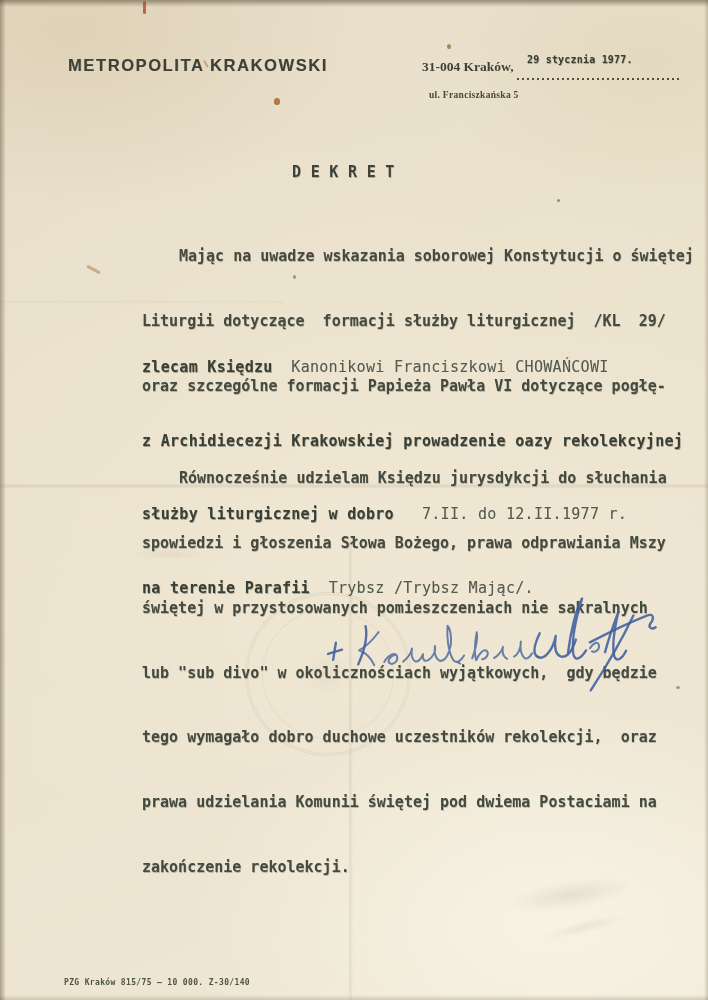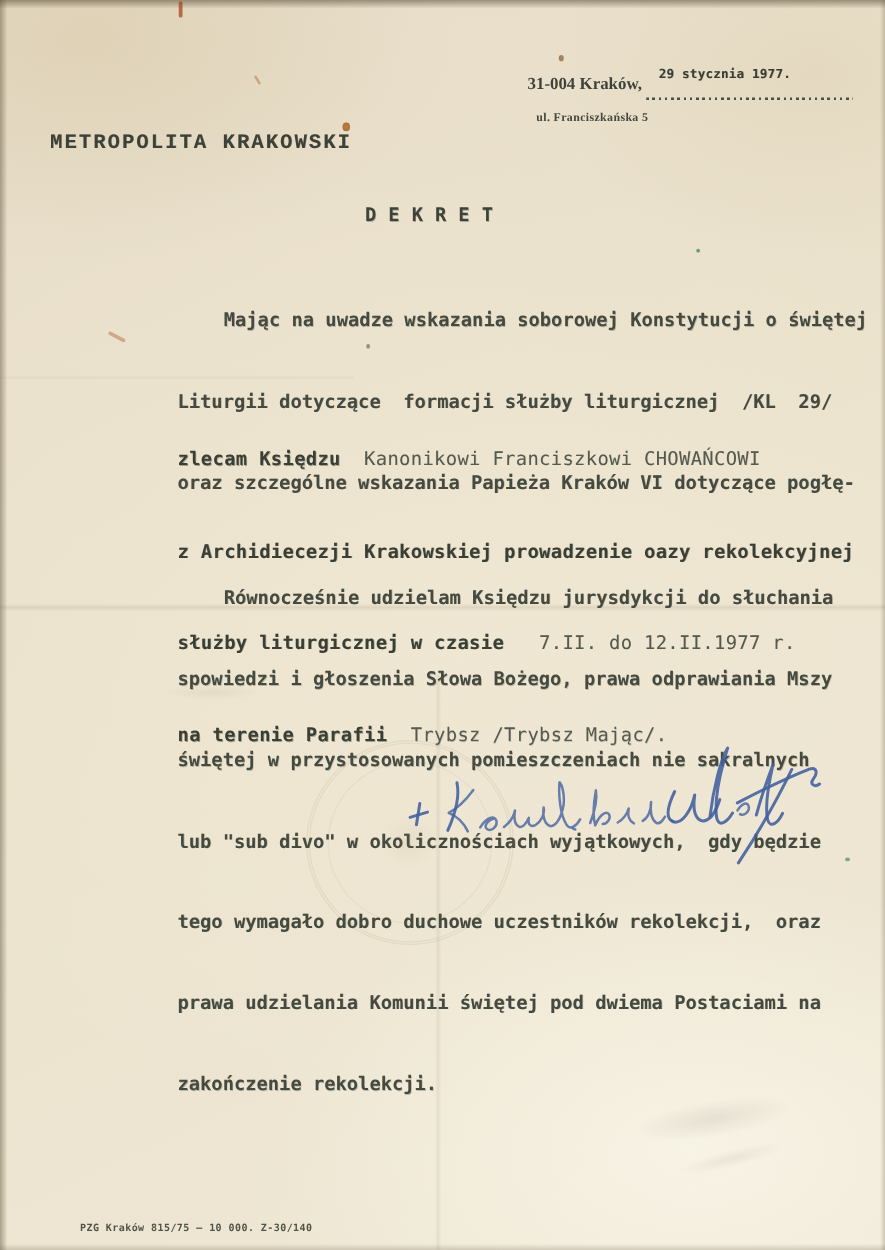--- a/index.html
+++ b/index.html
@@ -36,24 +36,24 @@
   .stain{position:absolute;pointer-events:none;}
   .st1{left:143px;top:1px;width:3px;height:13px;background:#a8431f;opacity:.75;border-radius:2px;}
   .st2{left:274px;top:98px;width:6px;height:7px;background:radial-gradient(circle,#b96a1e,#8a4a16);border-radius:50%;opacity:.8;}
   .st3{left:447px;top:44px;width:4px;height:5px;background:#7e531f;border-radius:50%;opacity:.65;}
   .st4{left:86px;top:268px;width:15px;height:3px;background:#a8552a;opacity:.4;border-radius:2px;transform:rotate(28deg);}
   .st5{left:293px;top:275px;width:3px;height:4px;background:#5f5138;border-radius:50%;opacity:.55;}
   .st6{left:557px;top:199px;width:3px;height:3px;background:#2f7a5c;border-radius:50%;opacity:.7;}
   .st7{left:676px;top:686px;width:4px;height:3px;background:#3f8a50;border-radius:50%;opacity:.65;}
   .st8{left:205px;top:60px;width:2px;height:8px;background:#9a5a28;opacity:.4;border-radius:2px;transform:rotate(-30deg);}
   
-  .org{position:absolute;left:40px;top:56px;
-    font-family:Liberation Mono, monospace;font-weight:700;
+  .org{position:absolute;left:68px;top:56px;
+    font-family:Liberation Sans, sans-serif;font-weight:700;
     font-size:16.5px;letter-spacing:1.6px;color:#3d4138;
-    text-shadow:0.4px 0.4px 0 rgba(61,65,56,0.4);margin-top:48px;}
+    text-shadow:0.4px 0.4px 0 rgba(61,65,56,0.4);}
   .cityline{position:absolute;left:422px;top:59px;
     font-family:"Liberation Serif","DejaVu Serif",serif;font-weight:700;
     font-size:13.5px;color:#3e4239;}
   .datestamp{position:absolute;left:527px;top:54px;
     font-size:10px;font-weight:700;color:#383c33;letter-spacing:0.2px;white-space:pre;
     text-shadow:0.5px 0.5px 0 rgba(56,60,51,0.35);}
   .date-underline{position:absolute;left:517px;top:78px;width:165px;height:2px;
     background-image:repeating-linear-gradient(to right,#4c4f46 0 2px,transparent 2px 5px);}
   .streetline{position:absolute;left:429px;top:90px;
     font-family:"Liberation Serif","DejaVu Serif",serif;font-weight:700;
@@ -116,27 +116,27 @@
   <div class="cityline">31-004 Kraków,</div>
   <div class="datestamp">29 stycznia 1977.</div>
   <div class="date-underline"></div>
   <div class="streetline">ul. Franciszkańska 5</div>
 
   <h1 class="doc-title">D E K R E T</h1>
 
   <div class="para p1">
     <span class="line form indent">Mając na uwadze wskazania soborowej Konstytucji o świętej</span>
     <span class="line form">Liturgii dotyczące  formacji służby liturgicznej  /KL  29/</span>
-    <span class="line form">oraz szczególne wskazania Papieża Kraków VI dotyczące pogłę-</span>
+    <span class="line form">oraz szczególne formacji Papieża Pawła VI dotyczące pogłę-</span>
   </div>
 
   <div class="para p2">
     <span class="line"><span class="form-heavy">zlecam Księdzu </span><span class="typed"> Kanonikowi Franciszkowi CHOWAŃCOWI</span></span>
     <span class="line"><span class="form-heavy">z Archidiecezji Krakowskiej prowadzenie oazy rekolekcyjnej</span><span class="typed"></span></span>
-    <span class="line"><span class="form-heavy">służby liturgicznej w czasie </span><span class="typed">  7.II. do 12.II.1977 r.</span></span>
+    <span class="line"><span class="form-heavy">służby liturgicznej w dobro </span><span class="typed">  7.II. do 12.II.1977 r.</span></span>
     <span class="line"><span class="form-heavy">na terenie Parafii </span><span class="typed"> Trybsz /Trybsz Mając/.</span></span>
   </div>
 
   <div class="para p3">
     <span class="line form indent">Równocześnie udzielam Księdzu jurysdykcji do słuchania</span>
     <span class="line form">spowiedzi i głoszenia Słowa Bożego, prawa odprawiania Mszy</span>
     <span class="line form">świętej w przystosowanych pomieszczeniach nie sakralnych</span>
     <span class="line form">lub "sub divo" w okolicznościach wyjątkowych,  gdy będzie</span>
     <span class="line form">tego wymagało dobro duchowe uczestników rekolekcji,  oraz</span>
     <span class="line form">prawa udzielania Komunii świętej pod dwiema Postaciami na</span>

